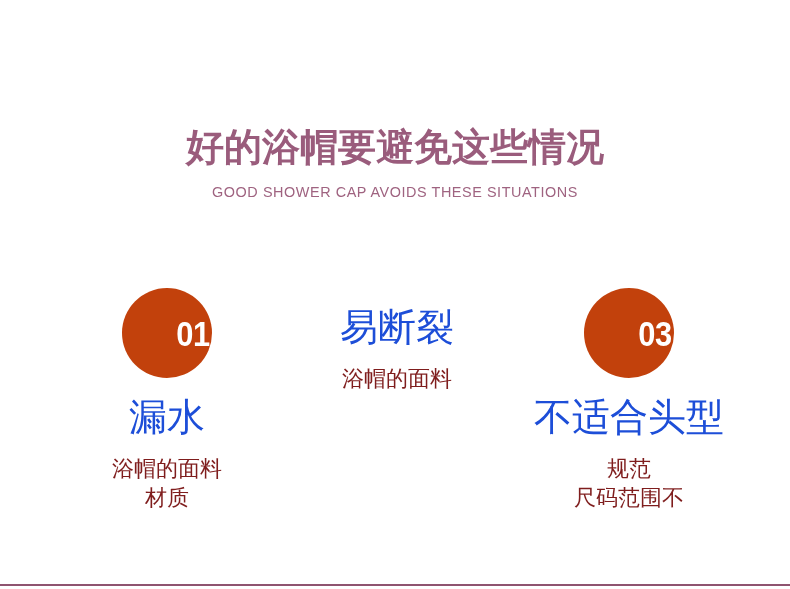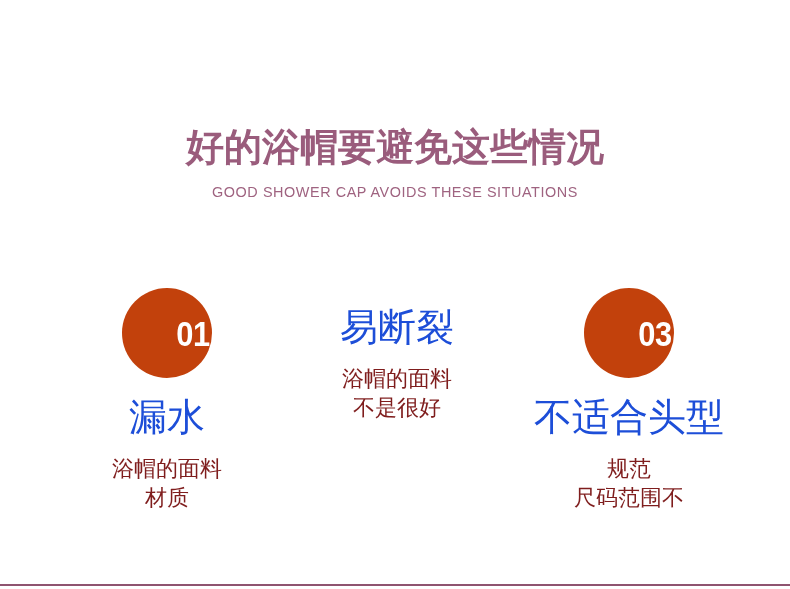--- a/index.html
+++ b/index.html
@@ -149,21 +149,20 @@
       <div class="col-desc">
         <span class="dline">浴帽的面料</span>
         <span class="dline">材质</span>
       </div>
     </div>
 
     <div class="col col-2">
       <div class="col-title">易断裂</div>
       <div class="col-desc">
         <span class="dline">浴帽的面料</span>
-        <span class="dline">不是很好</span>
       </div>
     </div>
 
     <div class="col col-3">
       <div class="badge">
         <span class="badge-num">03</span>
       </div>
       <div class="col-title">不适合头型</div>
       <div class="col-desc">
         <span class="dline">规范</span>

